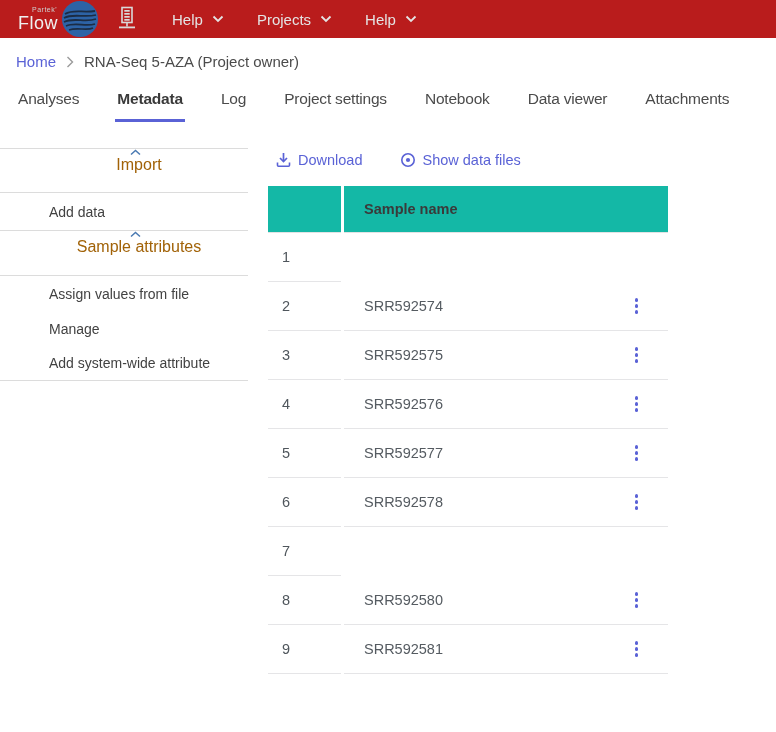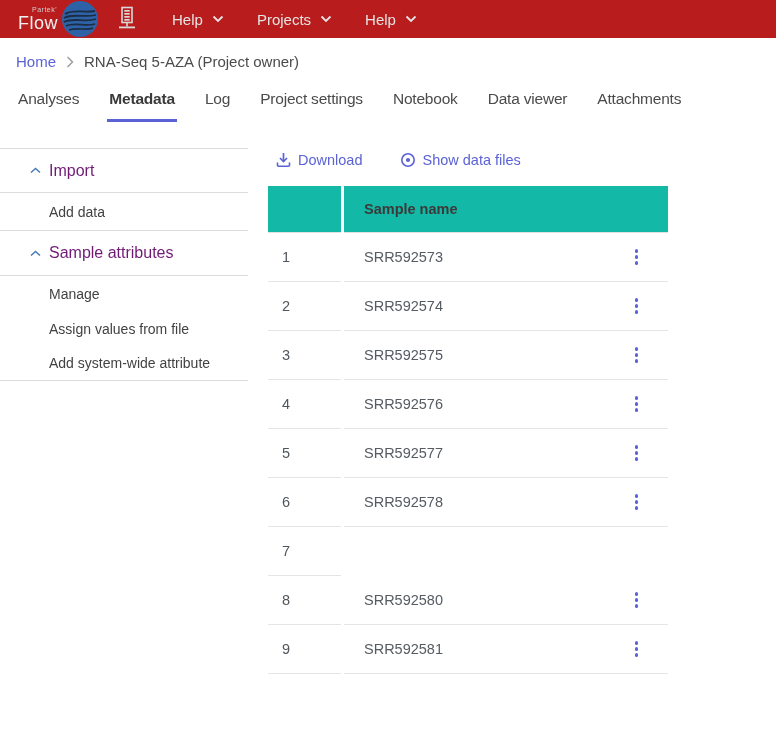--- a/index.html
+++ b/index.html
@@ -21,32 +21,32 @@
   .chev-dn { display:block; }
 
   
   .breadcrumb { display:flex; align-items:center; gap:10px; padding:15px 16px 8px 16px;
     font-size:15px; }
   .crumb-link { color:var(--accent); text-decoration:none; cursor:pointer; }
   .crumb-sep { color:#9a9a9a; display:flex; align-items:center; }
   .crumb-current { color:#4b4b4b; }
 
   
-  .tabs { display:flex; padding-left:16px; margin-top:12px; }
+  .tabs { display:flex; padding-left:16px; margin-top:12px;gap:8px; }
   .tab { font-size:15.5px; letter-spacing:-0.2px; color:#4b4b4b; padding:0 2px 11px 2px;
     margin-right:26px; cursor:pointer; border-bottom:3px solid transparent; }
   .tab.active { font-weight:bold; color:#3a3a3a; border-bottom-color:var(--accent); }
 
   
   .content { display:flex; margin-top:26px; }
 
   
   .sidebar { width:248px; flex:0 0 248px; }
   .side-header { display:flex; align-items:center; height:45px; padding-left:30px;
-    font-size:16px; color:#701a75; cursor:pointer; }
+    font-size:16px; color:#a16207; cursor:pointer;flex-direction:column; }
   .side-header .caret { margin-right:8px; display:flex; align-items:center; }
   .side-item { display:flex; align-items:center; height:35px; padding-left:49px;
     font-size:14px; color:#424242; cursor:pointer; }
   .side-item.tall { height:38px; }
   .bt { border-top:1px solid #dcdcdc; }
   .bb { border-bottom:1px solid #dcdcdc; }
 
   
   .main { margin-left:20px; width:400px; }
   .toolbar { display:flex; align-items:center; gap:37px; padding-left:8px; height:24px; }
@@ -151,22 +151,22 @@
     <div class="side-item tall bb">Add data</div>
 
     <div class="side-header bb">
       <span class="caret">
         <svg width="11" height="7" viewBox="0 0 11 7">
             <path d="M1 5.5 L5.5 1.5 L10 5.5" stroke="#4a7ab2" stroke-width="1.5" fill="none"></path>
           </svg>
       </span>
       <span>Sample attributes</span>
     </div>
+    <div class="side-item">Assign values from file</div>
     <div class="side-item">Manage</div>
-    <div class="side-item">Assign values from file</div>
     <div class="side-item bb">Add system-wide attribute</div>
   </div>
 
   <div class="main">
     <div class="toolbar">
       <div class="tool-link">
         <svg width="15" height="16" viewBox="0 0 15 16">
           <path d="M7.5 1 V 9" stroke="#5a62d6" stroke-width="1.7" fill="none"></path>
           <path d="M4 6 L7.5 9.5 L11 6" stroke="#5a62d6" stroke-width="1.7" fill="none"></path>
           <path d="M1.5 10.5 V 13.2 Q1.5 14.2 2.5 14.2 H 12.5 Q13.5 14.2 13.5 13.2 V 10.5" stroke="#5a62d6" stroke-width="1.6" fill="none"></path>
@@ -183,28 +183,20 @@
     </div>
 
     <div class="data-table">
       <div class="trow">
         <div class="th"></div>
         <div class="th col-name">Sample name</div>
       </div>
 
       <div class="trow">
         <div class="td num">1</div>
-        <div class="td sample">
-          <span>SRR592573</span>
-          <span class="kebab">
-              <i></i>
-              <i></i>
-              <i></i>
-            </span>
-        </div>
       </div>
       <div class="trow">
         <div class="td num">2</div>
         <div class="td sample">
           <span>SRR592574</span>
           <span class="kebab">
               <i></i>
               <i></i>
               <i></i>
             </span>

